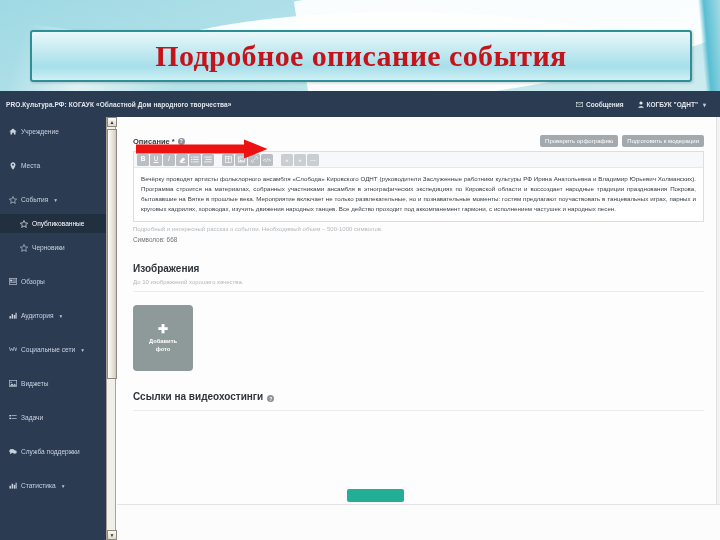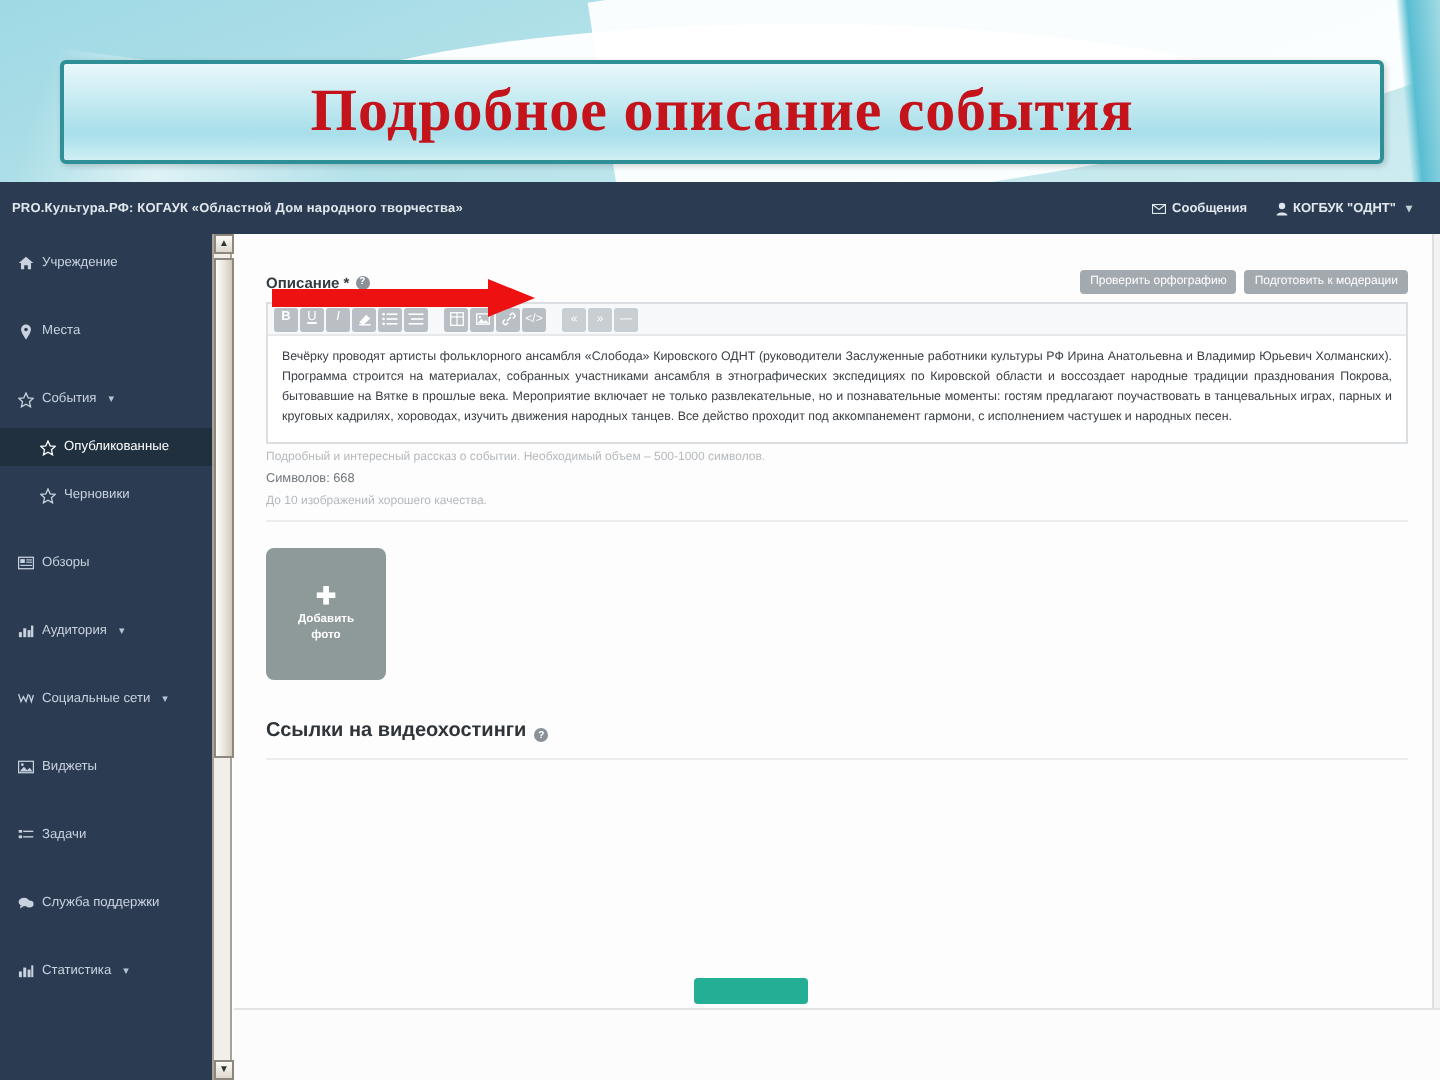--- a/index.html
+++ b/index.html
@@ -595,20 +595,21 @@
             <div class="tb-btn dim" style="font-size:6px">»</div>
             <div class="tb-btn dim" style="font-size:6px">—</div>
           </div>
 
           <div class="editor-body">Вечёрку проводят артисты фольклорного ансамбля «Слобода» Кировского ОДНТ (руководители Заслуженные работники культуры РФ Ирина Анатольевна и Владимир Юрьевич Холманских). Программа строится на материалах, собранных участниками ансамбля в этнографических экспедициях по Кировской области и воссоздает народные традиции празднования Покрова, бытовавшие на Вятке в прошлые века. Мероприятие включает не только развлекательные, но и познавательные моменты: гостям предлагают поучаствовать в танцевальных играх, парных и круговых кадрилях, хороводах, изучить движения народных танцев. Все действо проходит под аккомпанемент гармони, с исполнением частушек и народных песен.</div>
         </div>
 
         <div class="helper">Подробный и интересный рассказ о событии. Необходимый объем – 500-1000 символов.</div>
         <div class="counter">Символов: 668</div>
 
+        <div class="section-title">Изображения</div>
         <div class="section-sub">До 10 изображений хорошего качества.</div>
         <div class="hr"></div>
 
         <div class="add-photo">
           <div class="plus">✚</div>
           <div class="cap">
             <span>Добавить</span><br>
             <span>фото</span>
           </div>
         </div>

